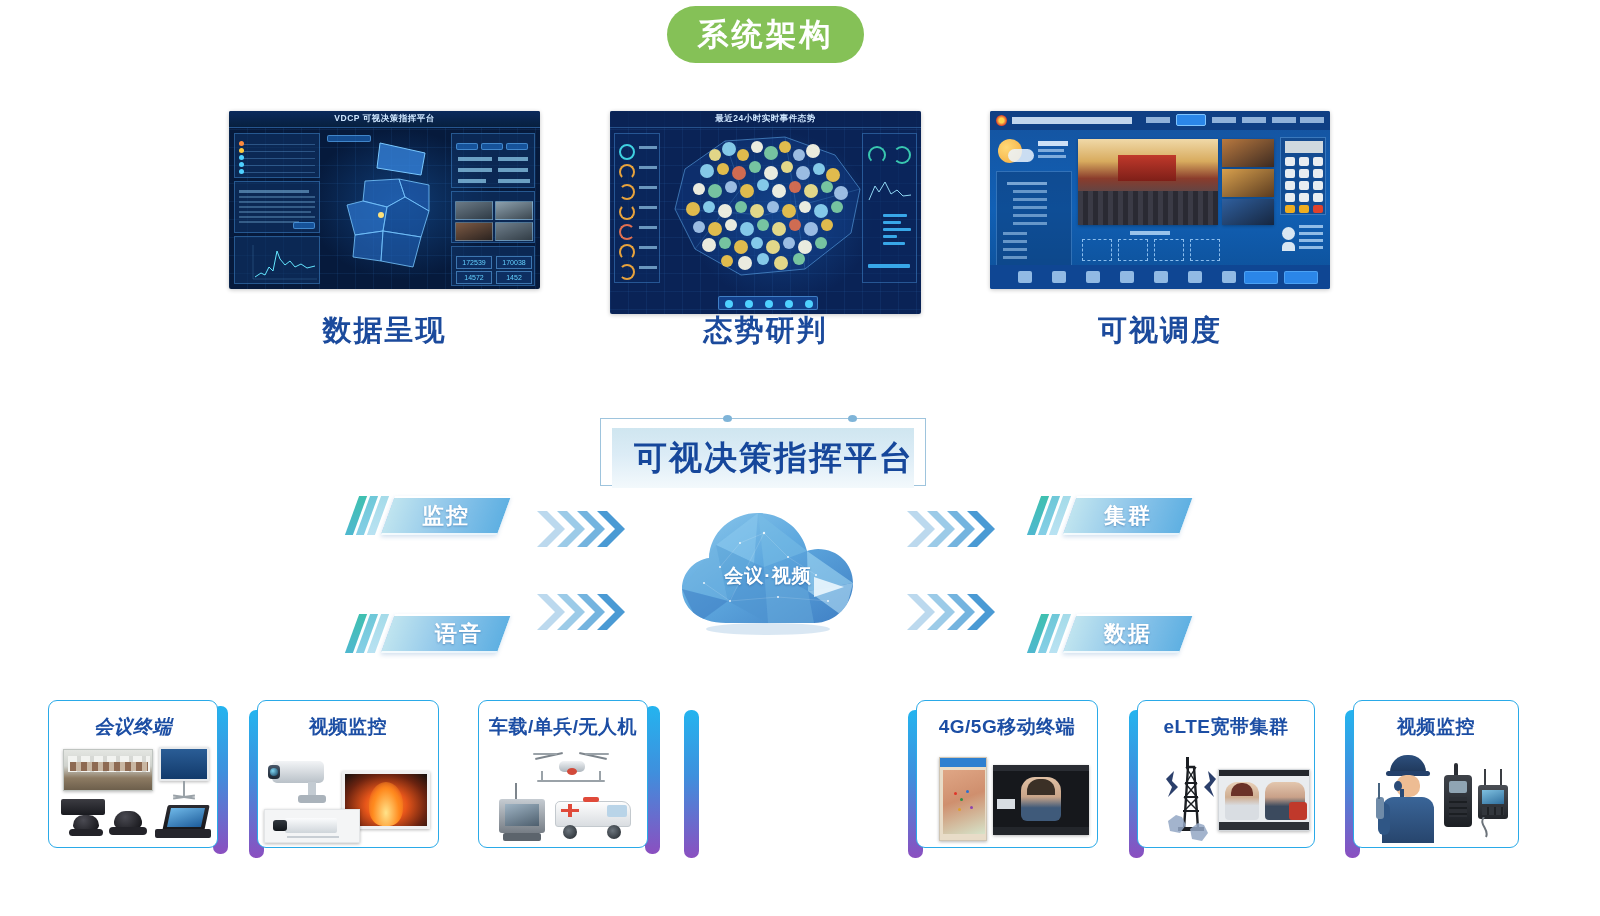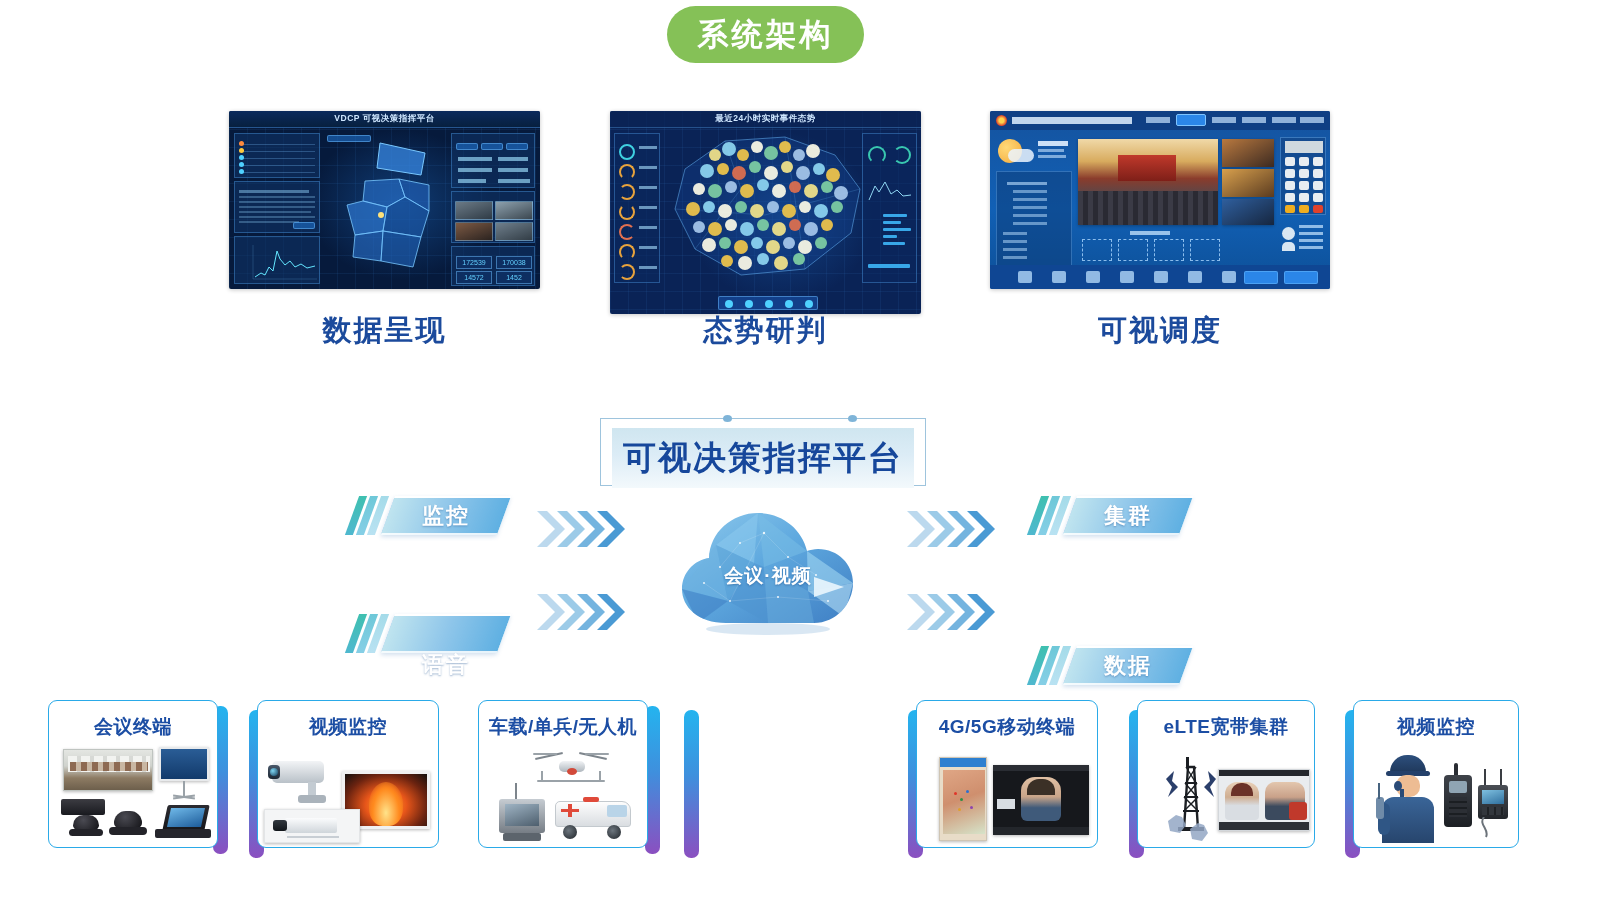--- a/index.html
+++ b/index.html
@@ -101,21 +101,21 @@
     position: absolute; inset: 0;
     border: 1.5px solid #9ec4dd;
   }
   .platform-dot {
     position: absolute; top: -3.5px; width: 9px; height: 7px;
     border-radius: 50%; background: #7fb4d8;
   }
   .platform-inner {
     position: absolute; left: 12px; right: 12px; top: 10px; bottom: -2px;
     background: linear-gradient(180deg,#cfe6f0 0%, #dcecf6 45%, #f3f9fc 100%);
-    display: flex; align-items: center; justify-content: center;
+    display: flex; align-items: center; justify-content: flex-end;
   }
   .platform-text {
     color: #16479b; font-size: 33px; font-weight: bold; letter-spacing: 2px;
   }
 
   
   .cloud-wrap { position: absolute; left: 668px; top: 505px; width: 200px; height: 130px; text-decoration: underline; }
   .cloud-label {
     position: absolute; left: 0; right: 0; top: 58px;
     text-align: center; color: #ffffff;
@@ -579,51 +579,51 @@
     </svg>
   </div>
 
   <div class="banner" style="left:350px; top:614px;">
     <div class="banner-stripes" style="left:2px;">
       <div class="stripe" style="left:0;  background:linear-gradient(180deg,#3fc0b0,#4fb8cf);"></div>
       <div class="stripe" style="left:11px;background:linear-gradient(180deg,#6ec8d8,#86cfe6);"></div>
       <div class="stripe" style="left:22px;background:linear-gradient(180deg,#a4dbe9,#b9e2f2);"></div>
     </div>
     <div class="banner-body" style="left:38px;"></div>
-    <div class="banner-text" style="left:38px;margin-top:31px;">语音</div>
+    <div class="banner-text" style="left:51px;">语音</div>
   </div>
   <div class="chevrons" style="left:535px; top:588px;">
     <svg width="95" height="48" viewBox="0 0 95 48">
       <path d="M2 6 L20 24 L2 42 L12 42 L30 24 L12 6 Z" fill="#bcd9ee"></path>
       <path d="M22 6 L40 24 L22 42 L32 42 L50 24 L32 6 Z" fill="#9ccbe8"></path>
       <path d="M42 6 L60 24 L42 42 L52 42 L70 24 L52 6 Z" fill="#74b4df"></path>
       <path d="M62 6 L80 24 L62 42 L72 42 L90 24 L72 6 Z" fill="#4a9ad4"></path>
     </svg>
   </div>
 
-  <div class="banner" style="left:1032px; top:646px;">
+  <div class="banner" style="left:1032px; top:614px;">
     <div class="banner-stripes" style="left:2px;">
       <div class="stripe" style="left:0;  background:linear-gradient(180deg,#3fc0b0,#4fb8cf);"></div>
       <div class="stripe" style="left:11px;background:linear-gradient(180deg,#6ec8d8,#86cfe6);"></div>
       <div class="stripe" style="left:22px;background:linear-gradient(180deg,#a4dbe9,#b9e2f2);"></div>
     </div>
     <div class="banner-body" style="left:38px;"></div>
     <div class="banner-text" style="left:38px;">数据</div>
   </div>
   <div class="chevrons" style="left:905px; top:588px;">
     <svg width="95" height="48" viewBox="0 0 95 48">
       <path d="M2 6 L20 24 L2 42 L12 42 L30 24 L12 6 Z" fill="#bcd9ee"></path>
       <path d="M22 6 L40 24 L22 42 L32 42 L50 24 L32 6 Z" fill="#9ccbe8"></path>
       <path d="M42 6 L60 24 L42 42 L52 42 L70 24 L52 6 Z" fill="#74b4df"></path>
       <path d="M62 6 L80 24 L62 42 L72 42 L90 24 L72 6 Z" fill="#4a9ad4"></path>
     </svg>
   </div>
 
   <div class="card-accent" style="left:213px; top:706px; width:15px; height:148px;"></div>
-  <div class="card" style="left:48px; top:700px; width:170px; height:148px;">
+  <div class="card" style="left:48px; top:700px; width:170px; height:148px;font-style:italic;">
     <div class="card-title">会议终端</div>
     <div class="card-art">
       <div class="photo" style="left:8px; top:2px; width:90px; height:42px; background:linear-gradient(180deg,#e4e6e2 0%,#cfd2cd 40%,#8d7b63 70%,#6d5f4c 100%); border:1px solid #bfc4c0;">
         <div class="obj" style="left:4px;top:6px;width:82px;height:16px;background:repeating-linear-gradient(90deg,#f2f3f0 0 9px,#d7d9d5 9px 13px);"></div>
         <div class="obj" style="left:6px;top:12px;width:78px;height:9px;background:repeating-linear-gradient(90deg,#8e6a52 0 6px,#c9b7a3 6px 11px);"></div>
       </div>
       <div class="photo" style="left:104px; top:0px; width:50px; height:34px; background:linear-gradient(180deg,#2a5d96,#123a6b); border:2px solid #e8eaec;"></div>
       <div class="obj" style="left:118px; top:34px; width:22px; height:20px;">
         <div class="obj" style="left:10px;top:0;width:2px;height:16px;background:#9aa2a8;"></div>
         <div class="obj" style="left:0;top:15px;width:22px;height:2px;background:#9aa2a8;transform:rotate(8deg);"></div>

